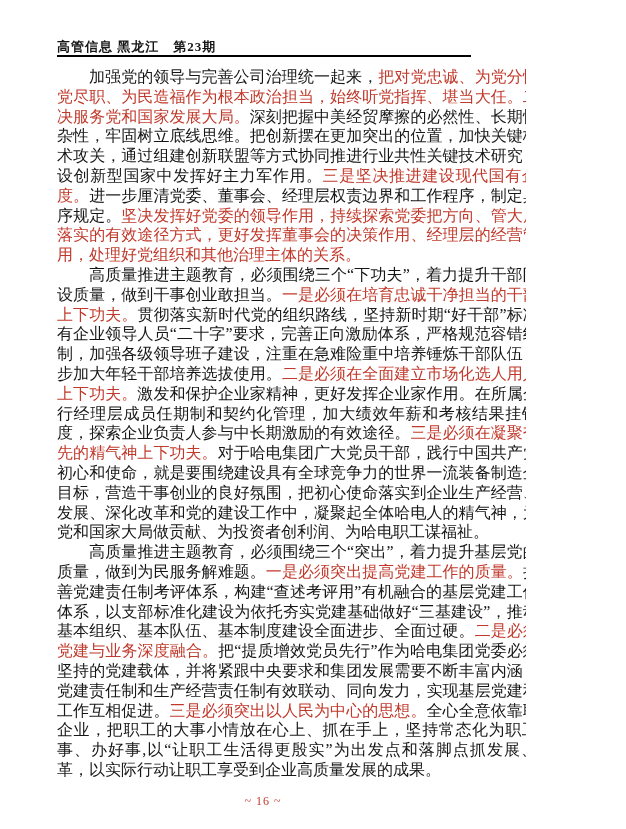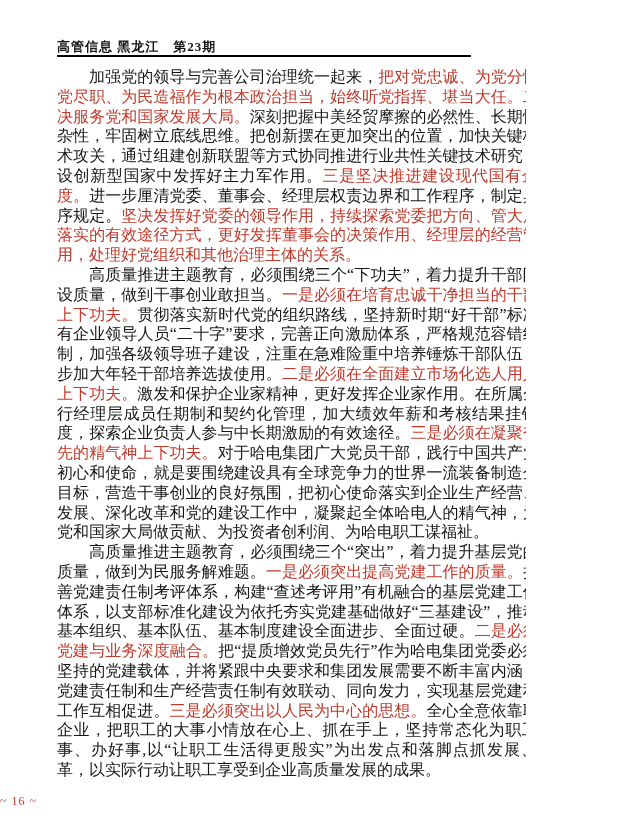--- a/index.html
+++ b/index.html
@@ -30,20 +30,21 @@
   .para{margin:0;text-indent:2em;}
   .para.heading{
     font-family:"Liberation Sans","DejaVu Sans",sans-serif;
     font-weight:bold;
     letter-spacing:-0.5px;
   }
   .red{color:var(--red,#c0392b);}
   .black{color:var(--ink,#161616);}
   .footer{
     position:absolute;left:0;right:0;top:791px;
+    text-align:center;
   }
   .page-number{
     font-size:12px;
     color:var(--red,#c0392b);
     font-family:"Liberation Serif","DejaVu Serif",serif;
     letter-spacing:1px;
   }
 </style>
 </head>
 <body>

